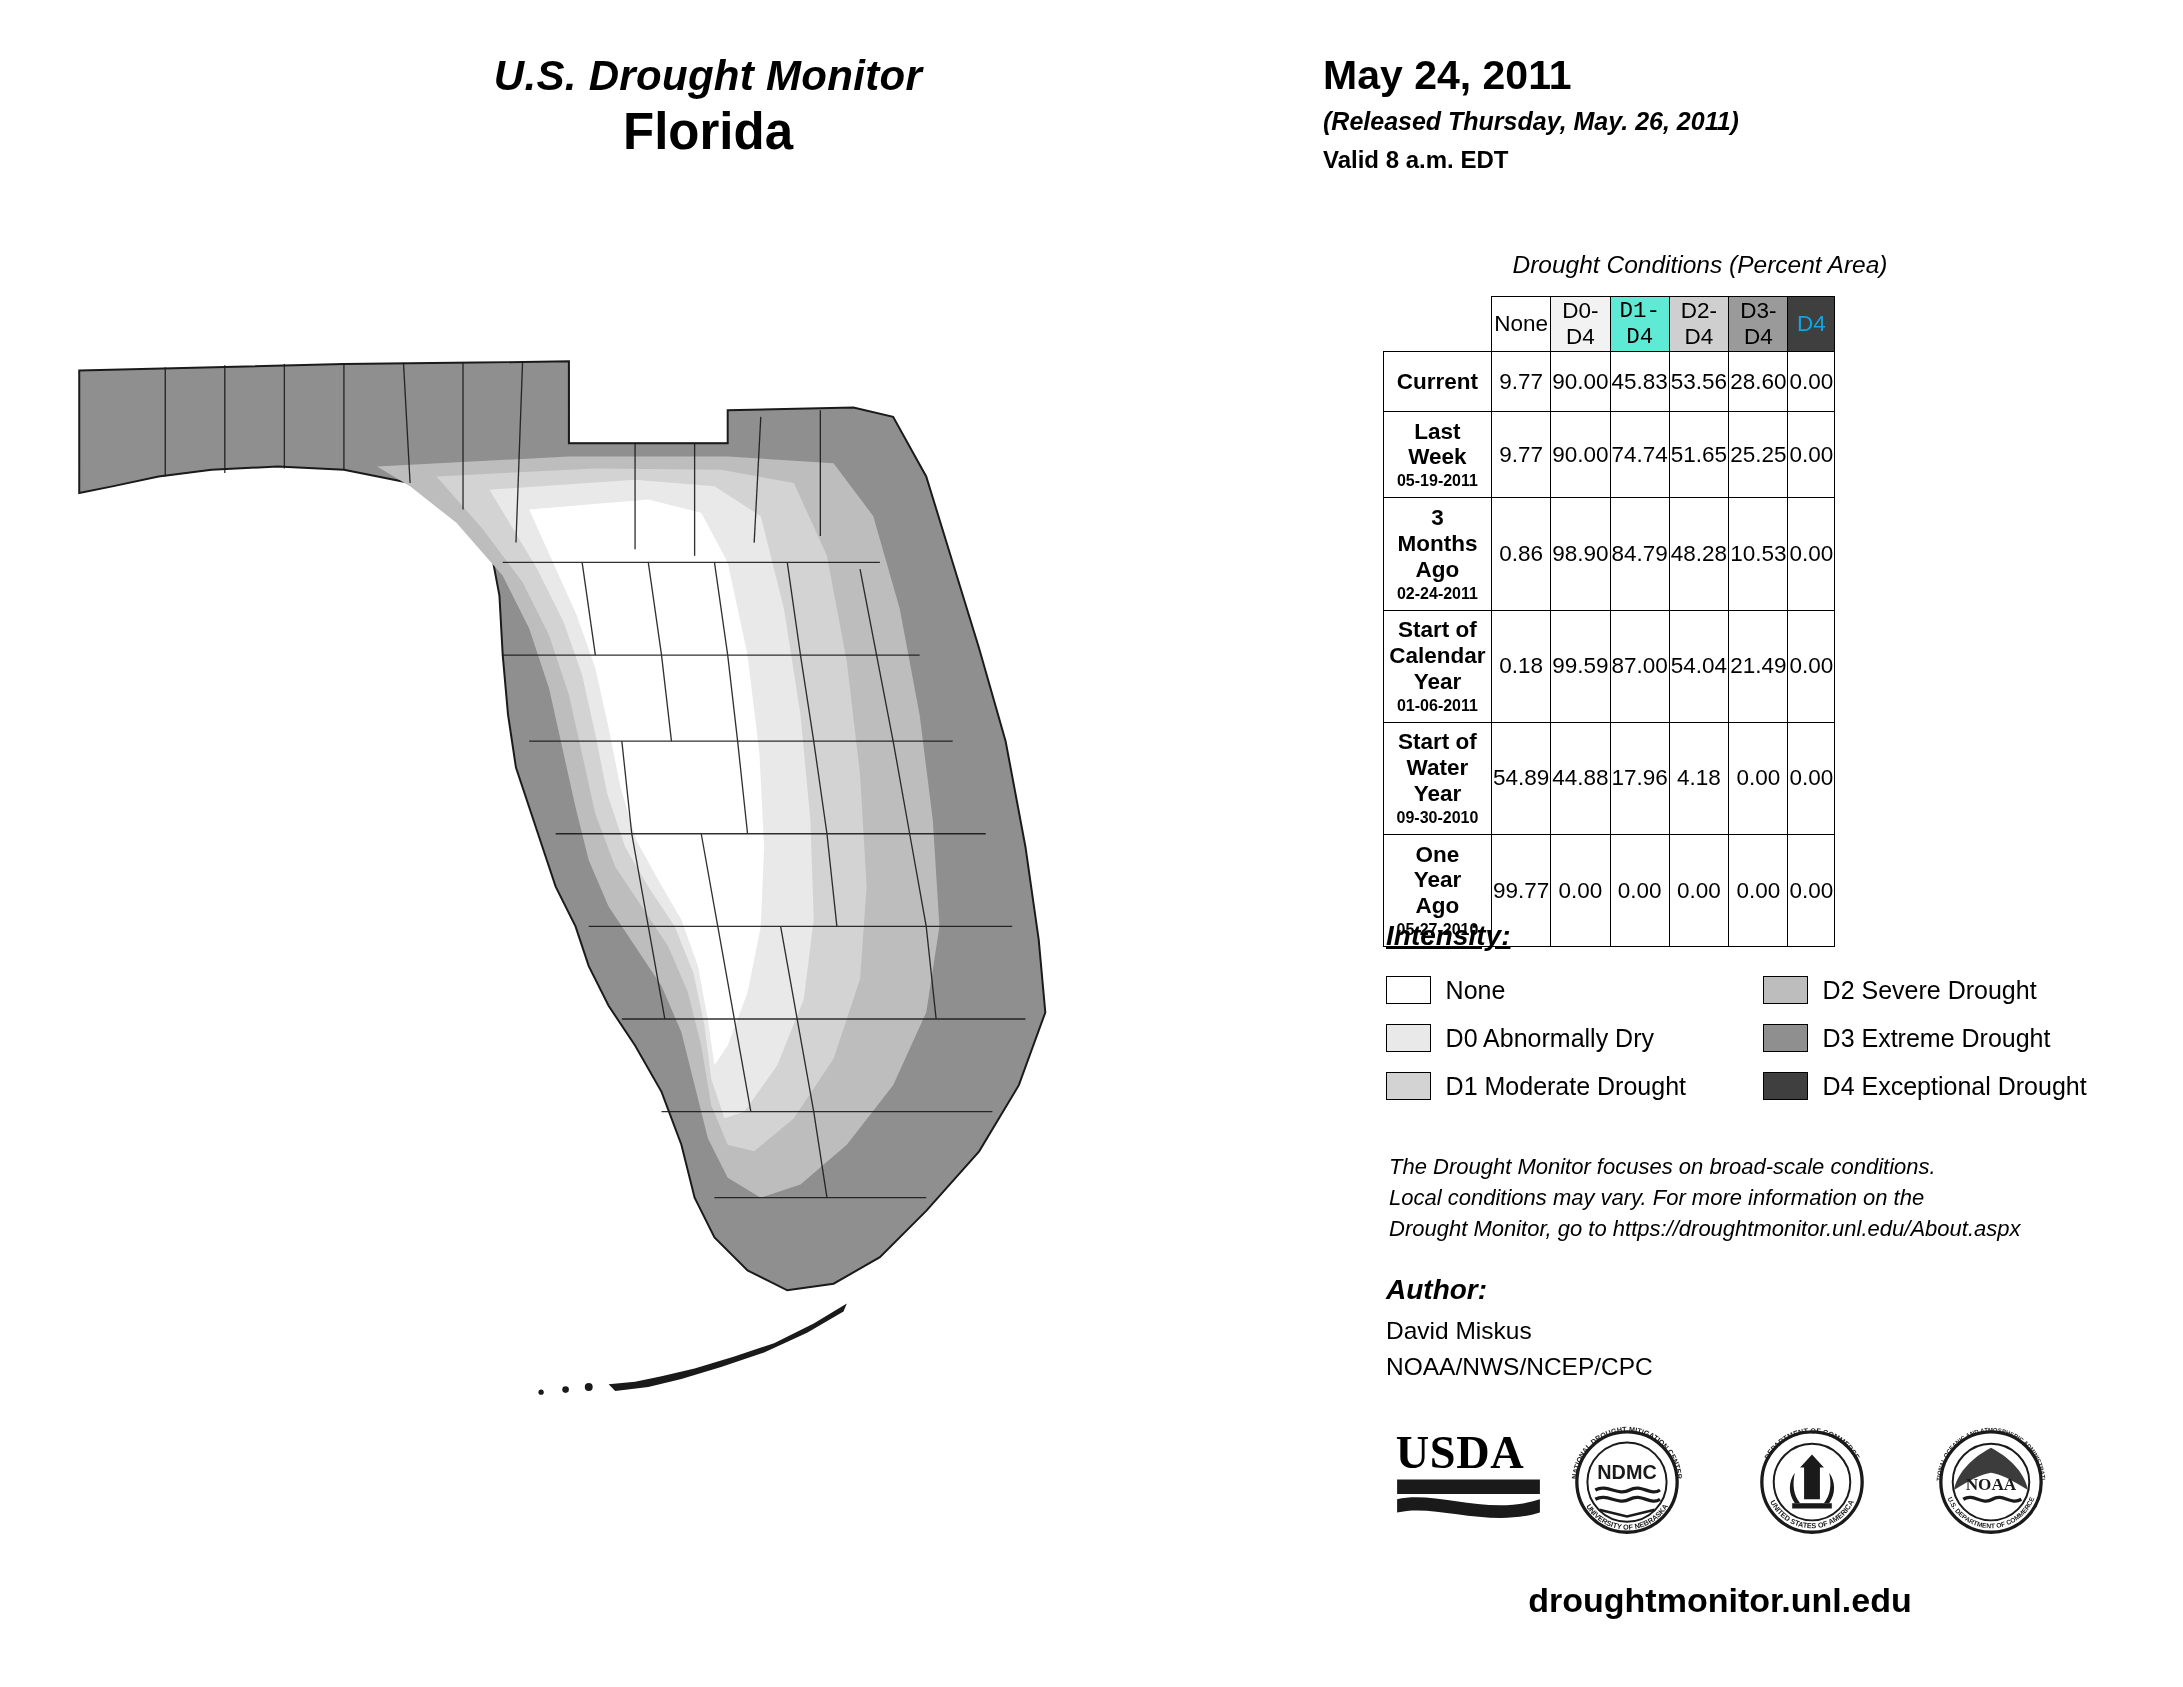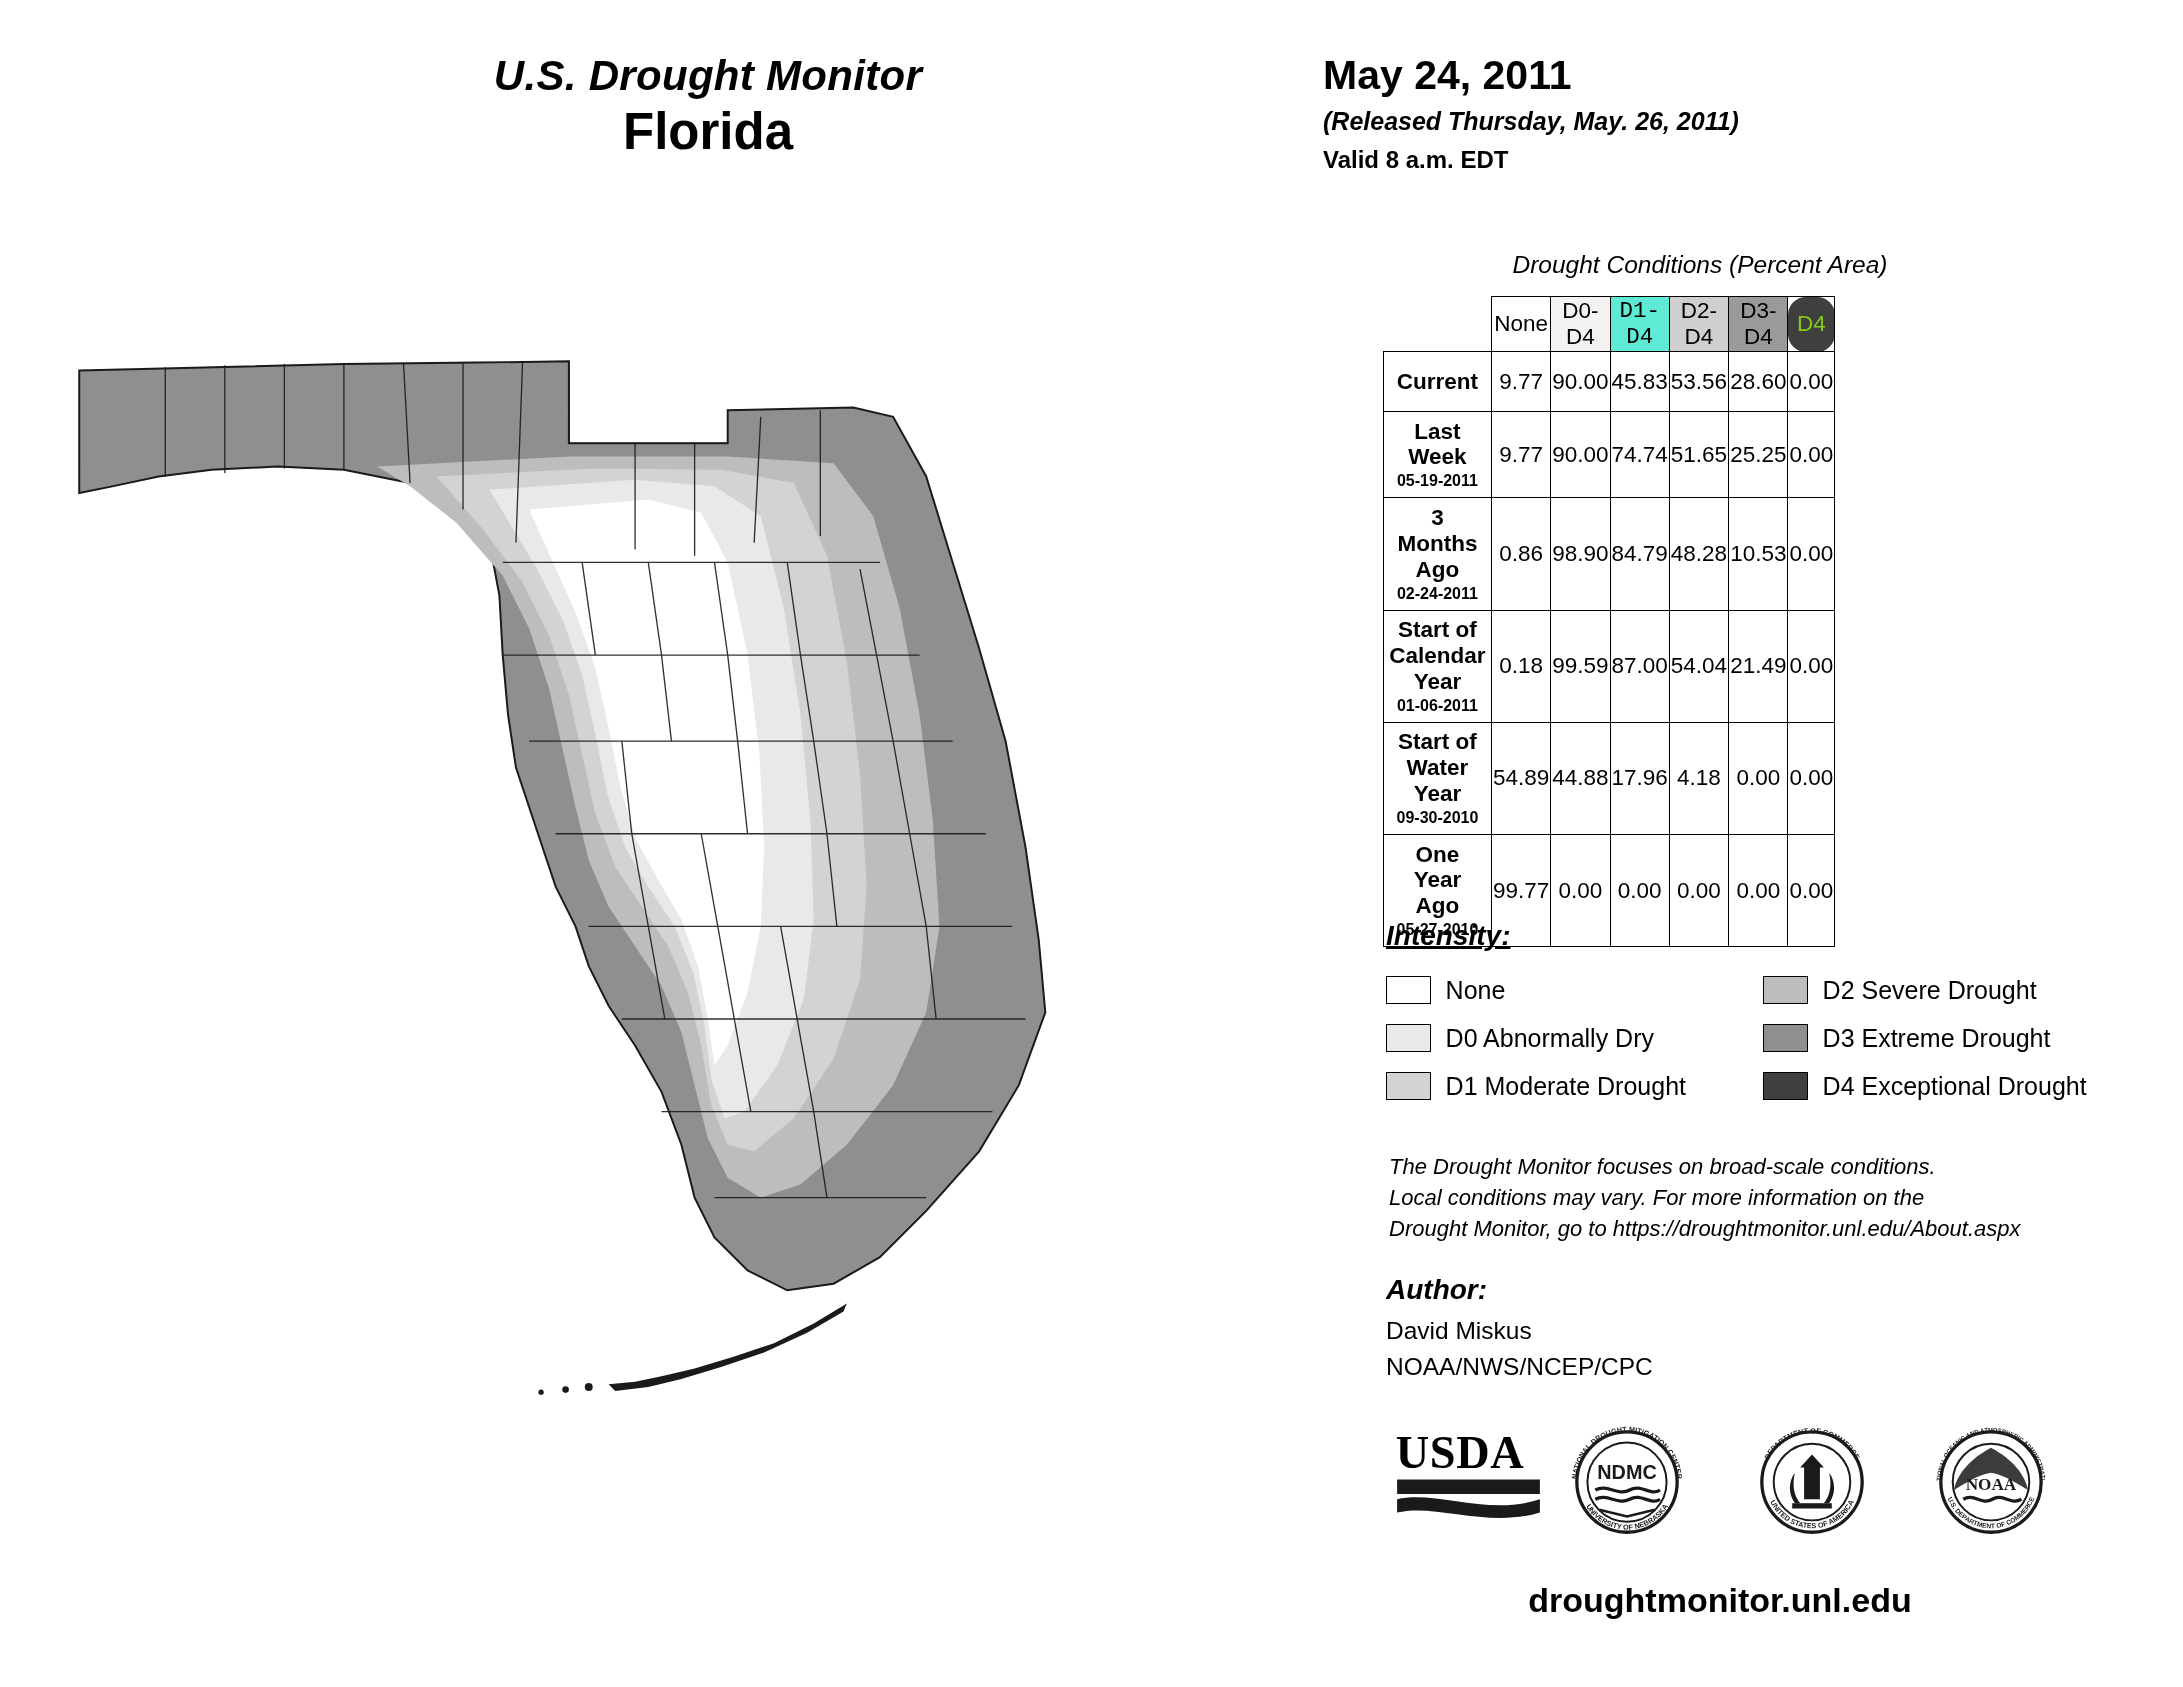--- a/index.html
+++ b/index.html
@@ -97,21 +97,21 @@
     width: 94px;
     height: 41px;
     font-weight: normal;
     font-size: 22.5px;
   }
   th.hdr.g1 { background: #ffffff; }
   th.hdr.g2 { background: #f2f2f2; }
   th.hdr.g3 { background: #5eead4; font-family: Liberation Mono, monospace; }
   th.hdr.g4 { background: #cfcfcf; }
   th.hdr.g5 { background: #9a9a9a; }
-  th.hdr.g6 { background: #3f3f3f; color: #84cc16; border-radius: 18px; }
+  th.hdr.g6 { background: #3f3f3f; color: #0ea5e9; }
   td.rowlabel {
     width: 198px;
     padding: 6.6px 5.3px;
     line-height: 1.15;
   }
   td.rowlabel .lbl {
     font-weight: bold;
     font-size: 22.5px;
     display: block;
   }

